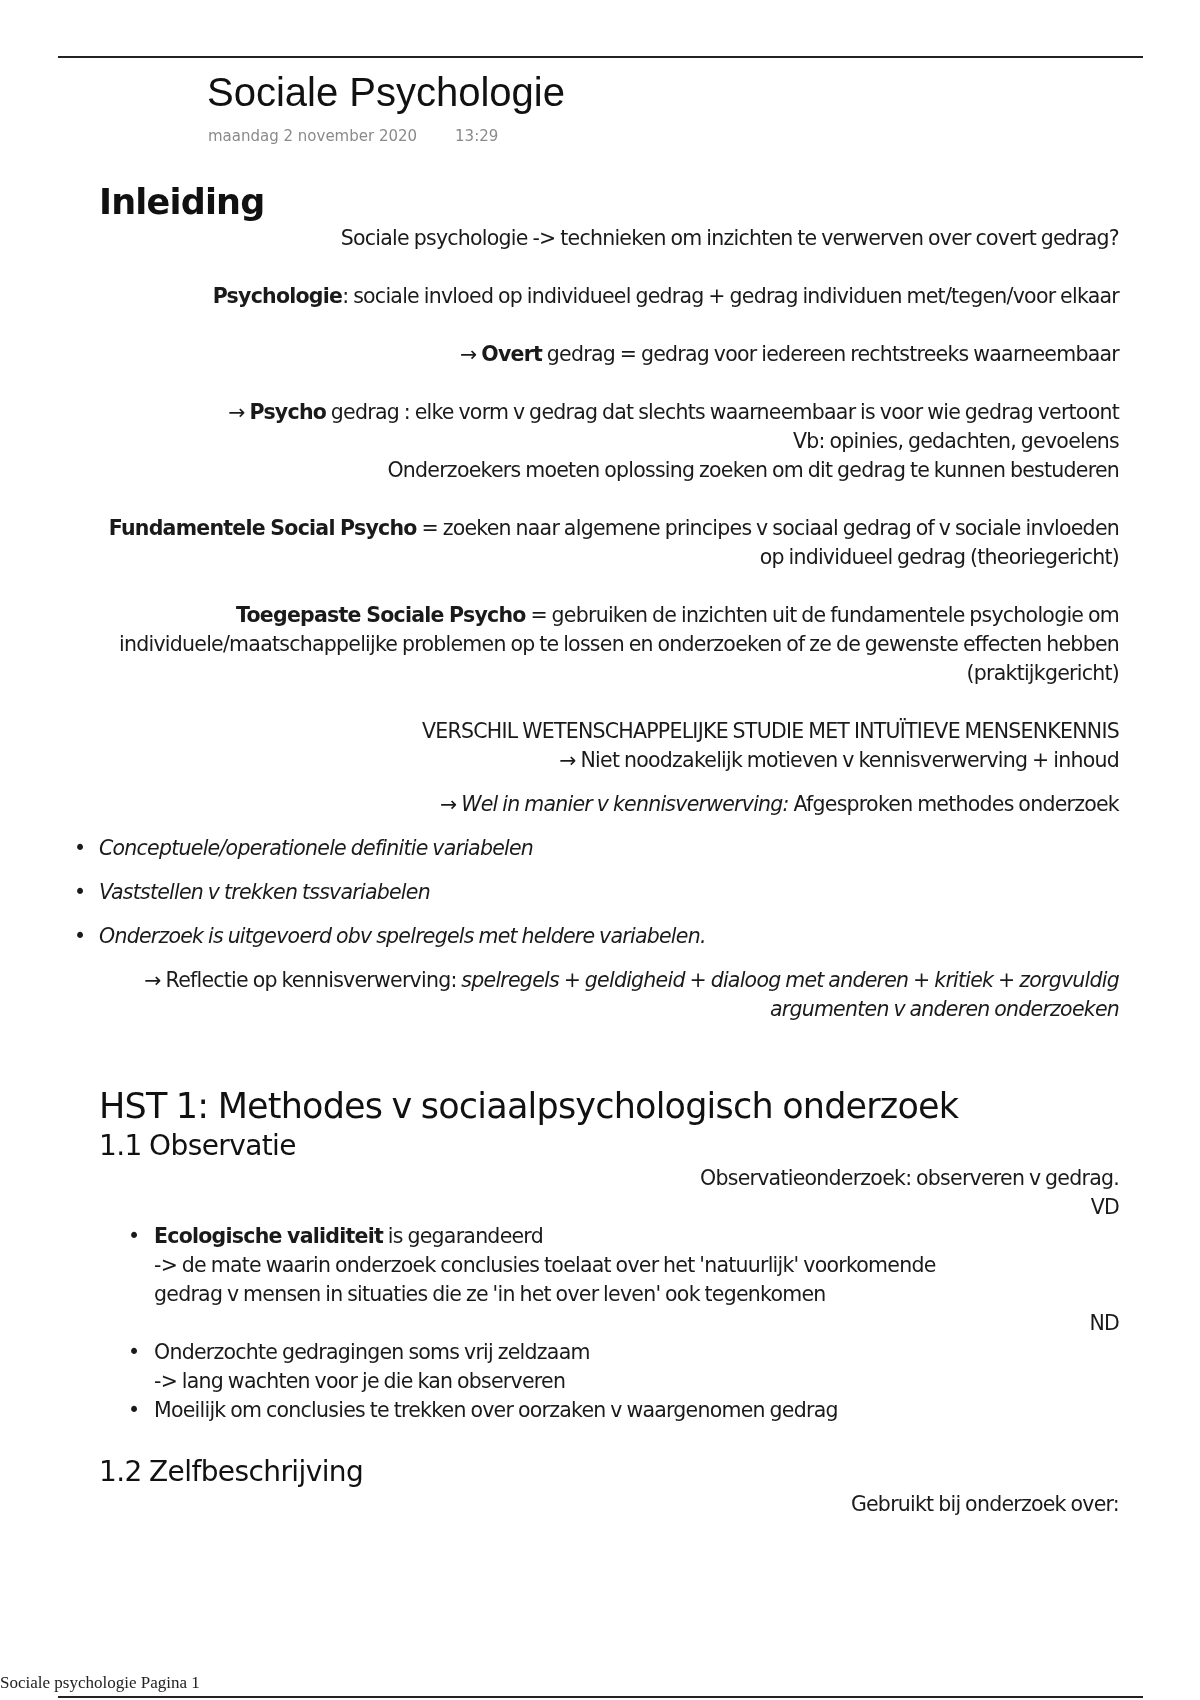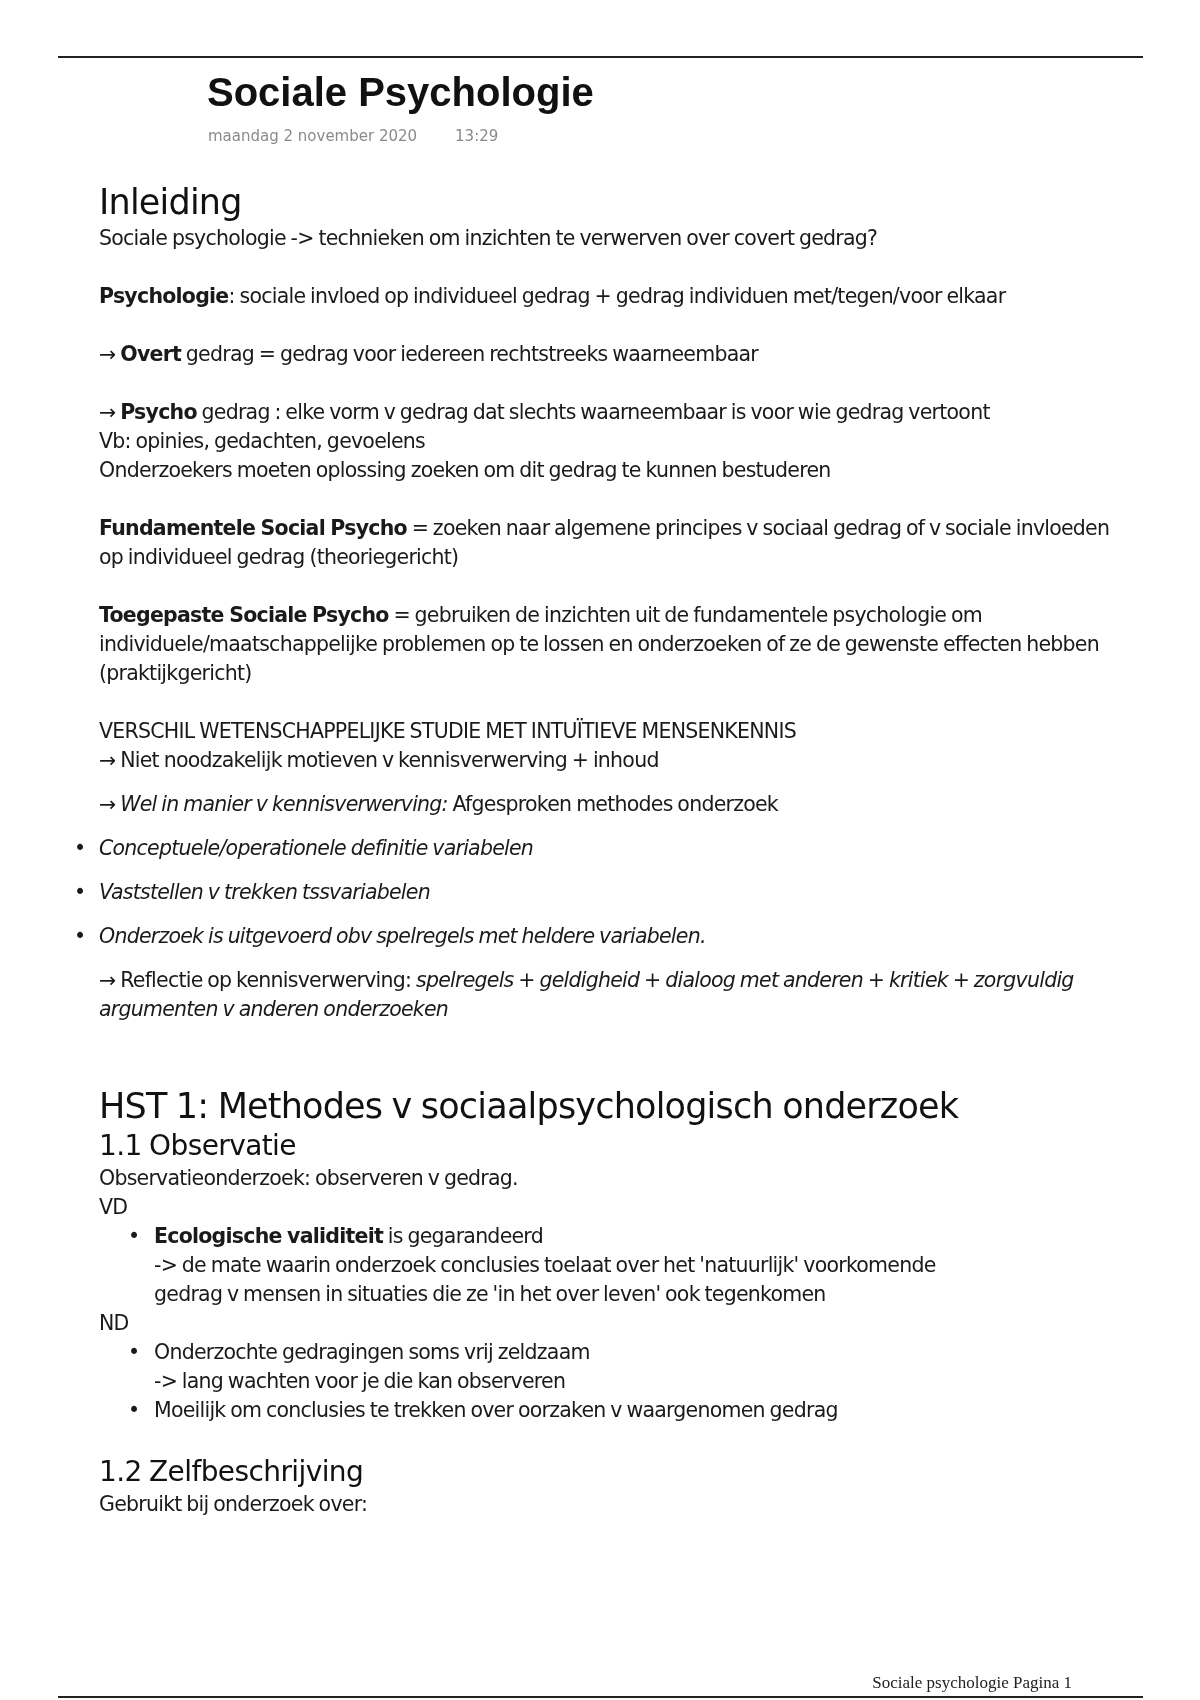--- a/index.html
+++ b/index.html
@@ -27,21 +27,20 @@
 
     .title {
       position: absolute;
       left: 207px;
       top: 70px;
       font-family: "Liberation Sans", sans-serif;
       font-size: 40px;
       color: #111;
       letter-spacing: 0px;
       white-space: nowrap;
-      font-weight: bold;
     }
     .meta {
       position: absolute;
       left: 208px;
       top: 127px;
       font-size: 15px;
       color: #8a8a8a;
       white-space: nowrap;
       text-align: center;
     }
@@ -52,27 +51,27 @@
       left: 99px;
       top: 180px;
       width: 1020px;
       font-family: "DejaVu Sans", sans-serif;
       font-size: 20.5px;
       letter-spacing: -0.75px;
       word-spacing: -1px;
       line-height: 29px;
       color: #1a1a1a;
     }
-    .content p { margin: 0; }
+    .content p { margin: 0; text-align: right; }
     .h1 {
       font-size: 35px;
       line-height: 44px;
       letter-spacing: -0.8px;
       margin: 0;
-      font-weight: normal;
+      font-weight: bold;
       color: #111;
     }
     .h-hst {
       font-size: 35px;
       line-height: 44px;
       letter-spacing: -0.8px;
       margin: 0;
       font-weight: normal;
       color: #111;
     }
@@ -118,21 +117,21 @@
       position: absolute;
       left: -26px;
       top: 0;
     }
 
     .footer {
       position: absolute;
       left: 0;
       width: 1072px;
       top: 1673px;
-      text-align: right;
+      text-align: left;
       font-family: "Liberation Serif", serif;
       font-size: 17px;
       color: #222;
     }
   </style>
 </head>
 <body>
 
 <div class="rule top"></div>
 

